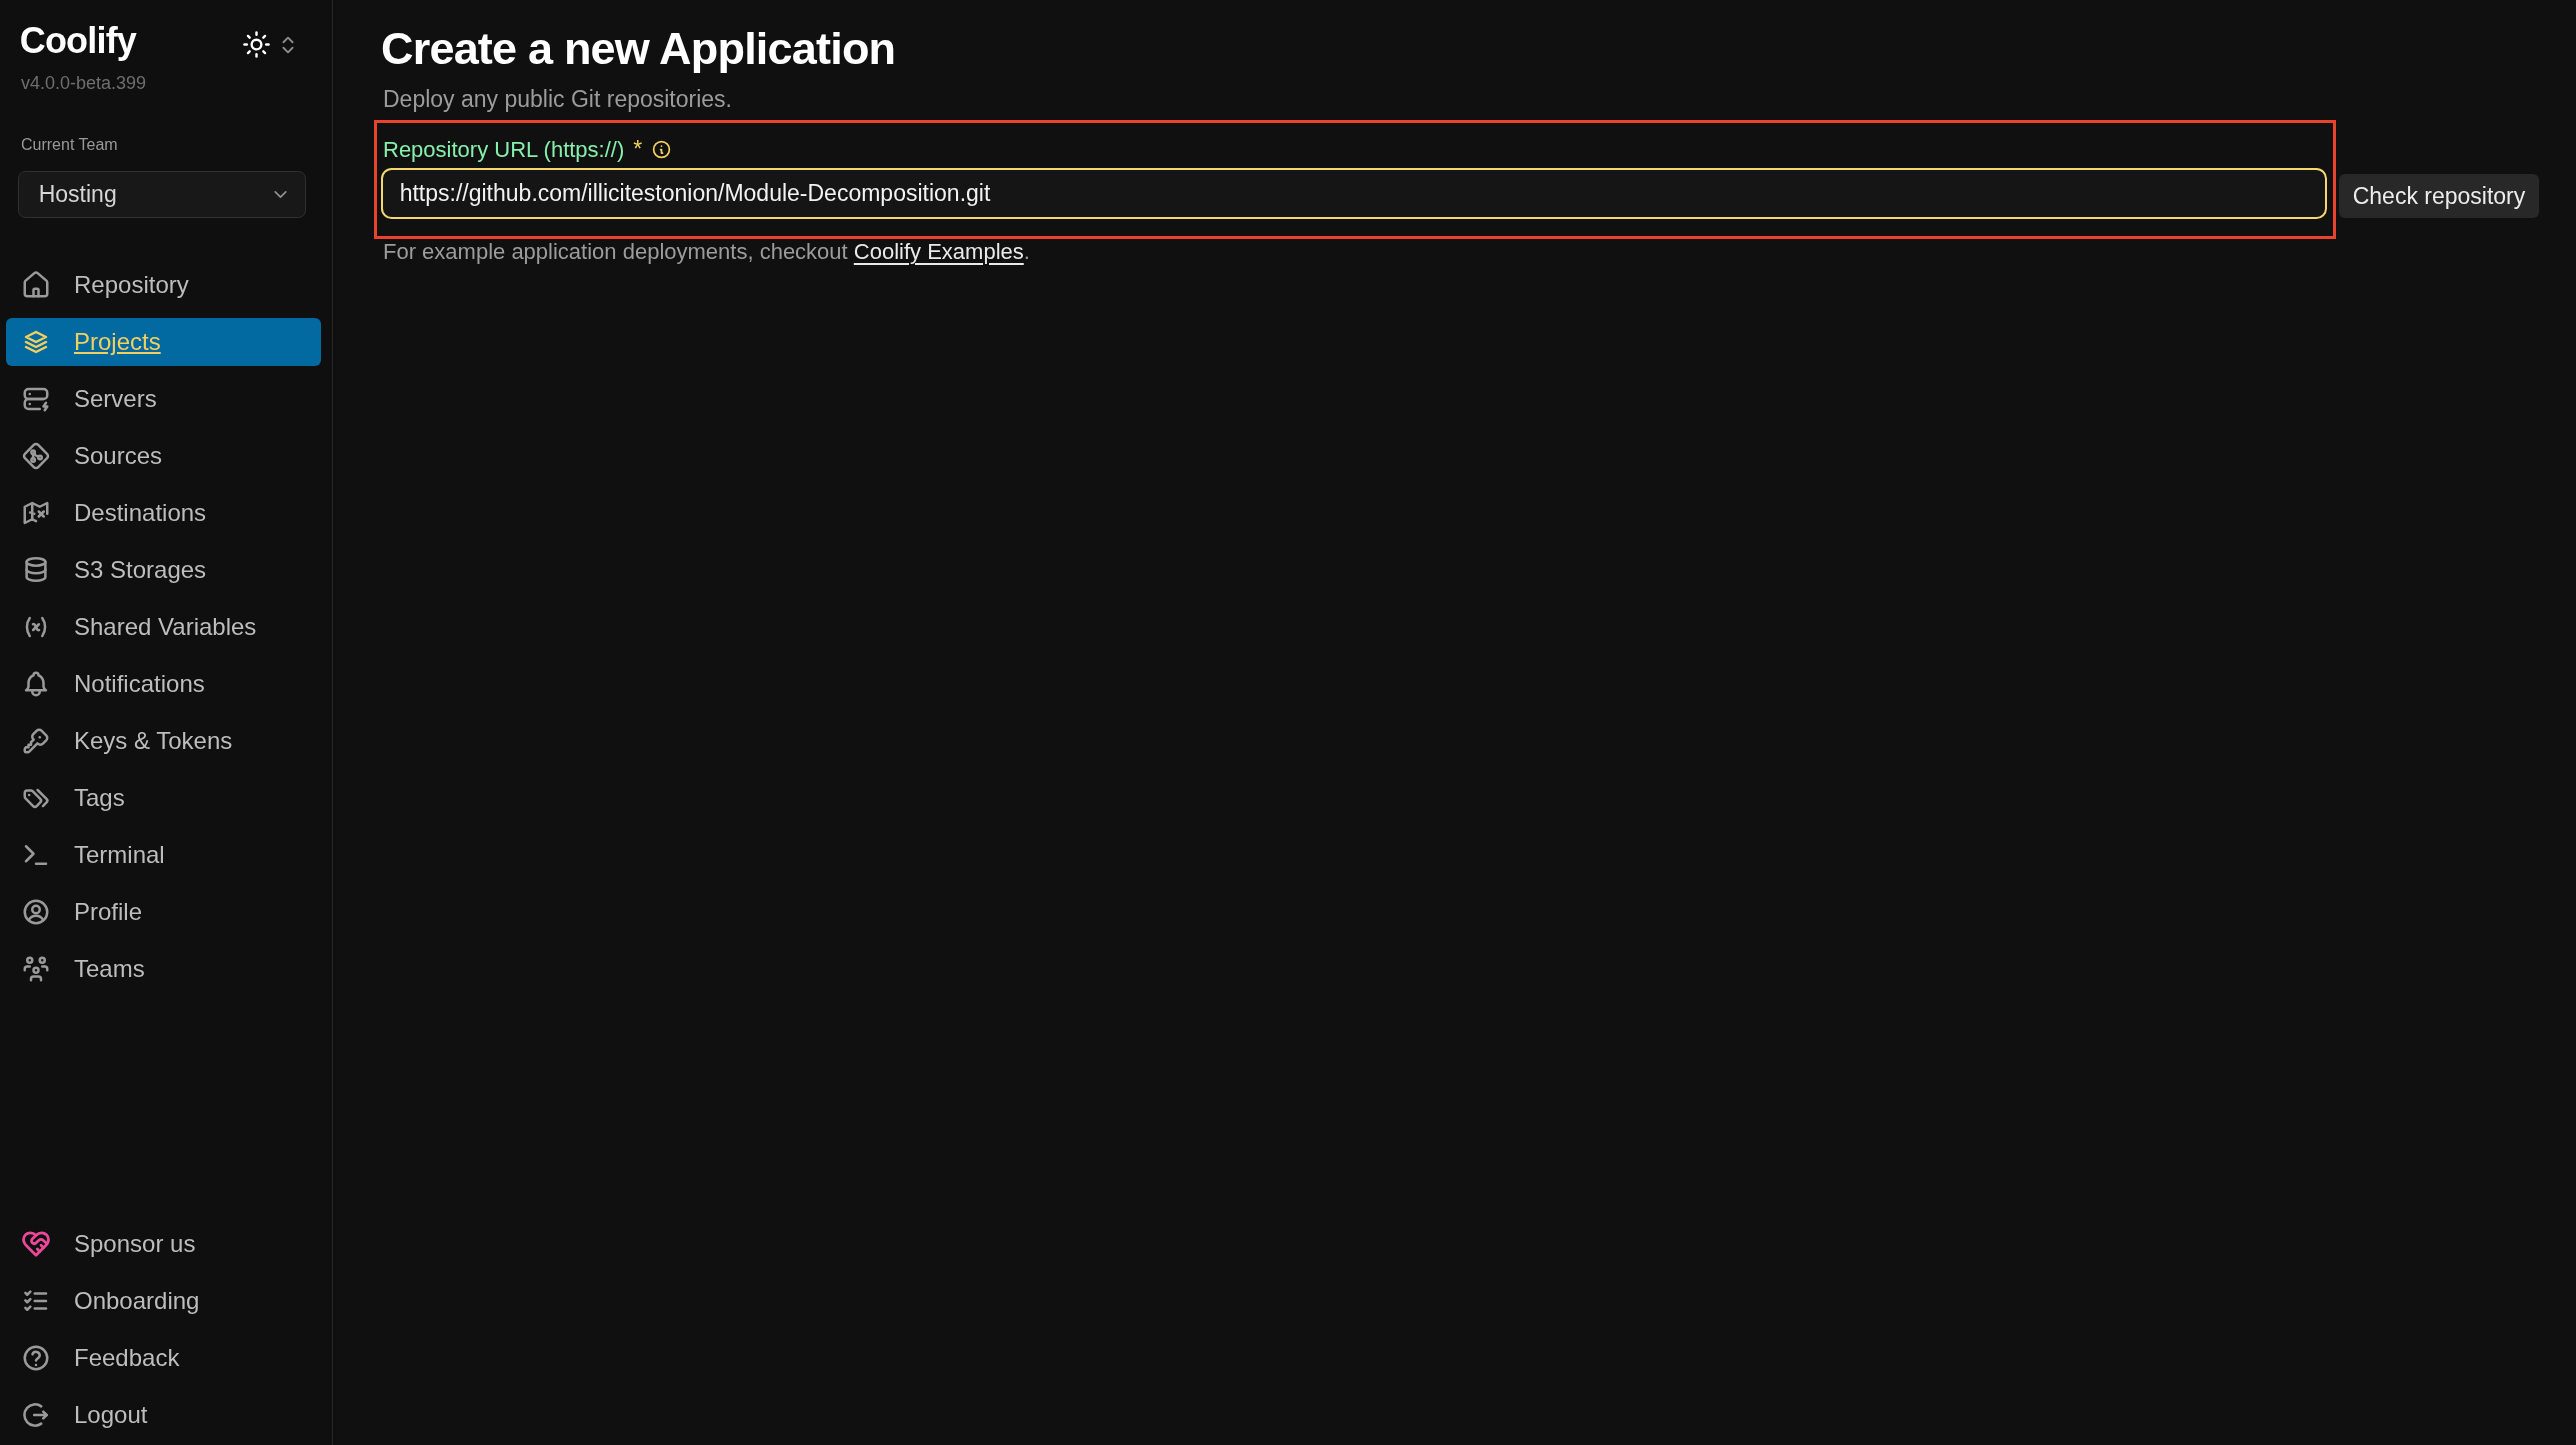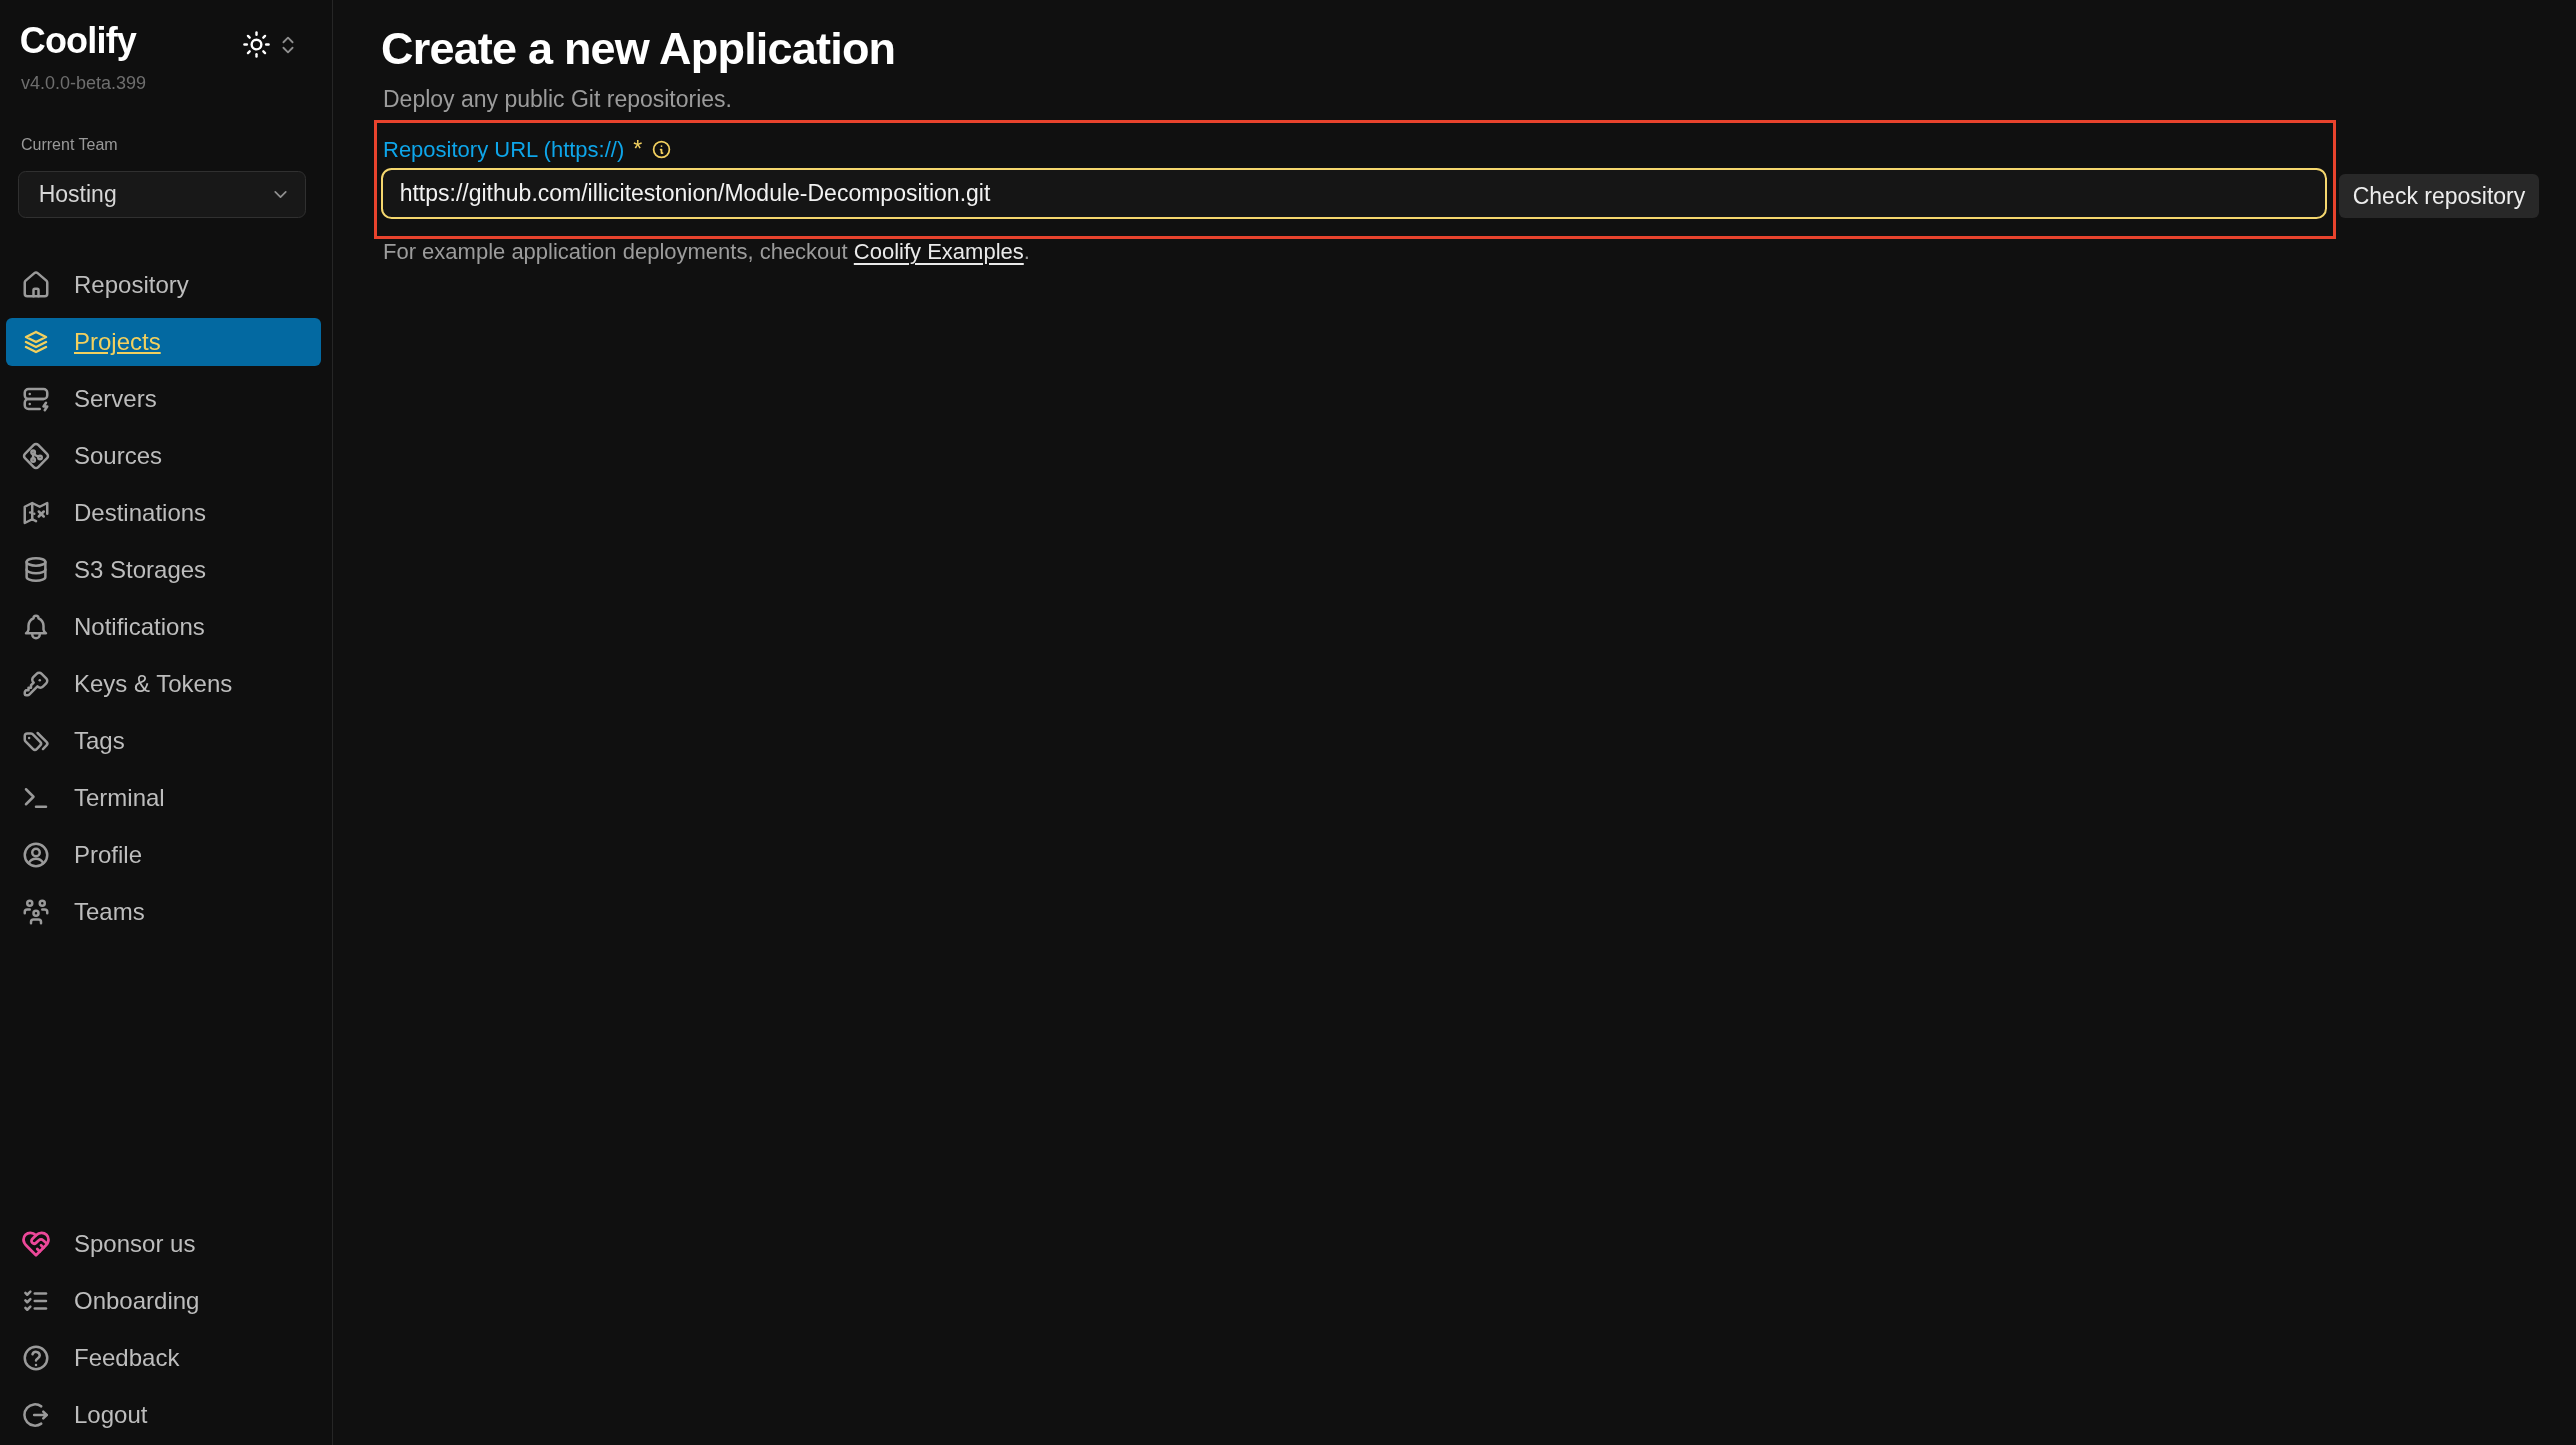--- a/index.html
+++ b/index.html
@@ -45,21 +45,21 @@
 
   
   .main-title { position: absolute; left: 381px; top: 23px; font-size: 45px; font-weight: 700; color: #ffffff; letter-spacing: -0.8px; }
   .main-sub { position: absolute; left: 383px; top: 86px; font-size: 23px; color: #9c9c9c; }
 
   .hl-box {
     position: absolute; left: 374px; top: 120px; width: 1962px; height: 119px;
     border: 3px solid #e9432d; pointer-events: none;
   }
   .field-label-row { position: absolute; left: 383px; top: 136px; display: flex; align-items: center; gap: 9px; }
-  .field-label { font-size: 22px; color: #0ea5e9; }
+  .field-label { font-size: 22px; color: #86efac; }
   .req { font-size: 23px; color: #f2d05f; }
   .info-ic { width: 21px; height: 21px; color: #f2d05f; cursor: pointer; }
 
   .repo-input {
     position: absolute; left: 381px; top: 168px; width: 1946px; height: 51px;
     background: #151515; border: 2.3px solid #f5d76e; border-radius: 10.6px;
     color: #f2f2f2; font-size: 23px; padding: 0 16.7px; outline: none;
     font-family: "Liberation Sans", sans-serif;
   }
   .check-btn {
@@ -186,20 +186,31 @@
         <span class="ic">
           <svg viewBox="0 0 24 24" fill="none" stroke="currentColor" stroke-width="2" stroke-linecap="round" stroke-linejoin="round">
             <ellipse cx="12" cy="5.5" rx="7.5" ry="3"></ellipse>
               <path d="M4.5 5.5v6c0 1.7 3.4 3 7.5 3s7.5-1.3 7.5-3v-6"></path>
               <path d="M4.5 11.5v6c0 1.7 3.4 3 7.5 3s7.5-1.3 7.5-3v-6"></path>
           </svg>
         </span>
         <span>S3 Storages</span>
       </li>
 
+      <li>
+        <span class="ic">
+          <svg viewBox="0 0 24 24" fill="none" stroke="currentColor" stroke-width="2" stroke-linecap="round" stroke-linejoin="round">
+            <path d="M7 4.8c-3 4.2-3 10.2 0 14.4"></path>
+              <path d="M17 4.8c3 4.2 3 10.2 0 14.4"></path>
+            <path d="M9.6 9.7c.7-.2 1.3.1 1.6.8l1.6 3.2c.3.7.9 1 1.6.8"></path>
+              <path d="M14.3 9.8l-4.6 4.6"></path>
+          </svg>
+        </span>
+        <span>Shared Variables</span>
+      </li>
 
       <li>
         <span class="ic">
           <svg viewBox="0 0 24 24" fill="none" stroke="currentColor" stroke-width="2" stroke-linecap="round" stroke-linejoin="round">
             <path d="M10 5a2 2 0 1 1 4 0a7 7 0 0 1 4 6v3a4 4 0 0 0 2 3H4a4 4 0 0 0 2-3v-3a7 7 0 0 1 4-6"></path>
               <path d="M9 17v1a3 3 0 0 0 6 0v-1"></path>
           </svg>
         </span>
         <span>Notifications</span>
       </li>

